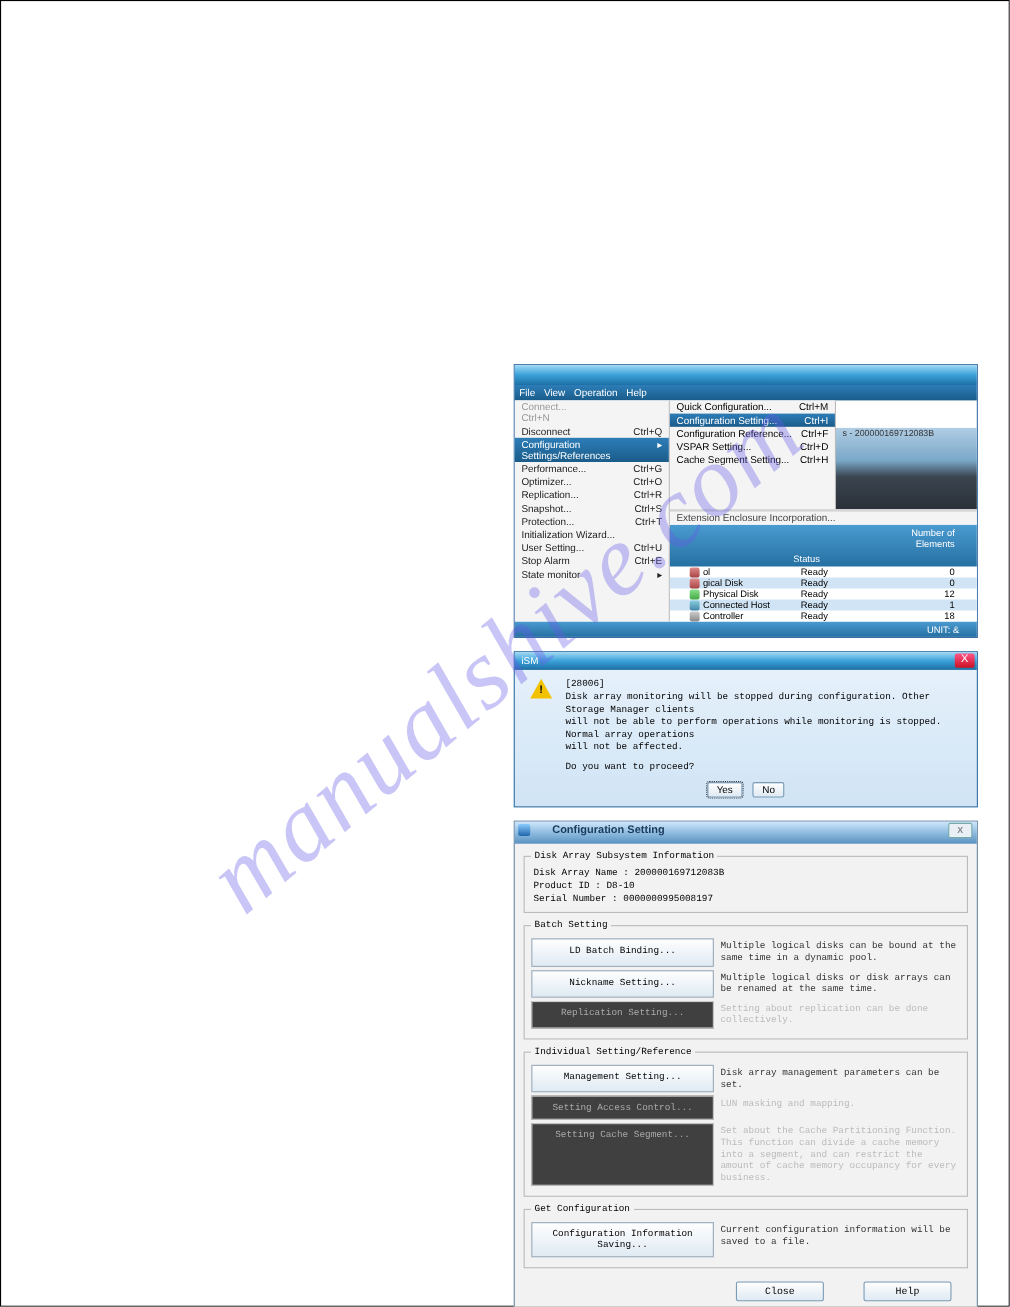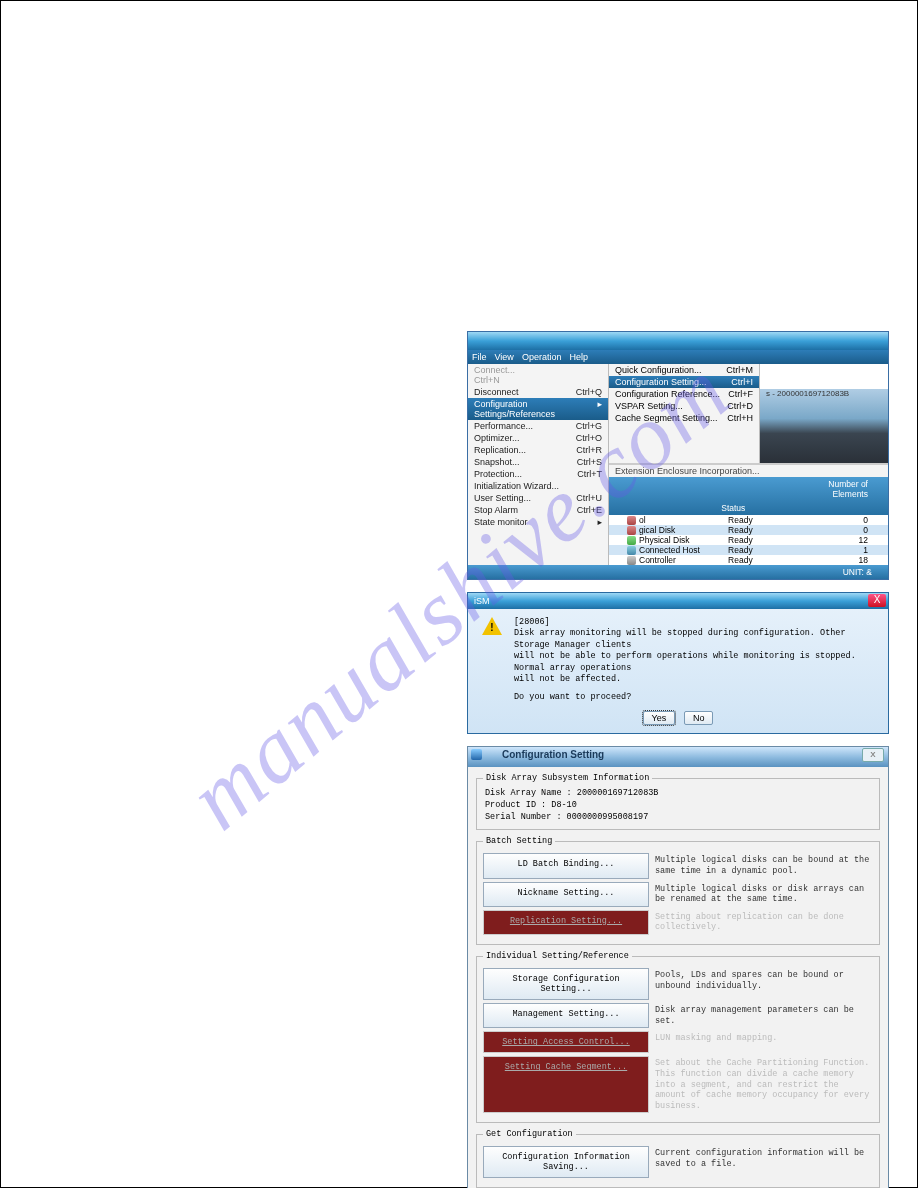--- a/index.html
+++ b/index.html
@@ -288,22 +288,21 @@
     text-align: center;
     padding: 5px 2px;
     margin-right: 6px;
     font-family: "Courier New", monospace;
     font-size: 8.5px;
     flex-shrink: 0;
   }
   .win3 .opt-btn.disabled {
     color: #aaa;
     border-color: #ccc;
-    background: #7f1d1d;
-    text-decoration: underline;
+    background: #404040;
   }
   .win3 .opt-desc {
     flex: 1;
     color: #333;
     padding: 2px 0;
     line-height: 1.25;
   }
   .win3 .opt-desc.disabled { color: #bbb; }
   .win3 .bottom-btns {
     display: flex;
@@ -523,24 +522,20 @@
               <div class="opt-btn disabled">Replication Setting...</div>
               <div class="opt-desc disabled">Setting about replication can be done collectively.</div>
             </div>
           </div>
       </fieldset>
 
       <fieldset>
         <legend>Individual Setting/Reference</legend>
         <div id="ind-rows">
             <div class="opt-row">
-              <div class="opt-btn">Storage Configuration Setting...</div>
-              <div class="opt-desc">Pools, LDs and spares can be bound or unbound individually.</div>
-            </div>
-            <div class="opt-row">
               <div class="opt-btn">Management Setting...</div>
               <div class="opt-desc">Disk array management parameters can be set.</div>
             </div>
             <div class="opt-row">
               <div class="opt-btn disabled">Setting Access Control...</div>
               <div class="opt-desc disabled">LUN masking and mapping.</div>
             </div>
             <div class="opt-row">
               <div class="opt-btn disabled">Setting Cache Segment...</div>
               <div class="opt-desc disabled">Set about the Cache Partitioning Function. This function can divide a cache memory into a segment, and can restrict the amount of cache memory occupancy for every business.</div>

